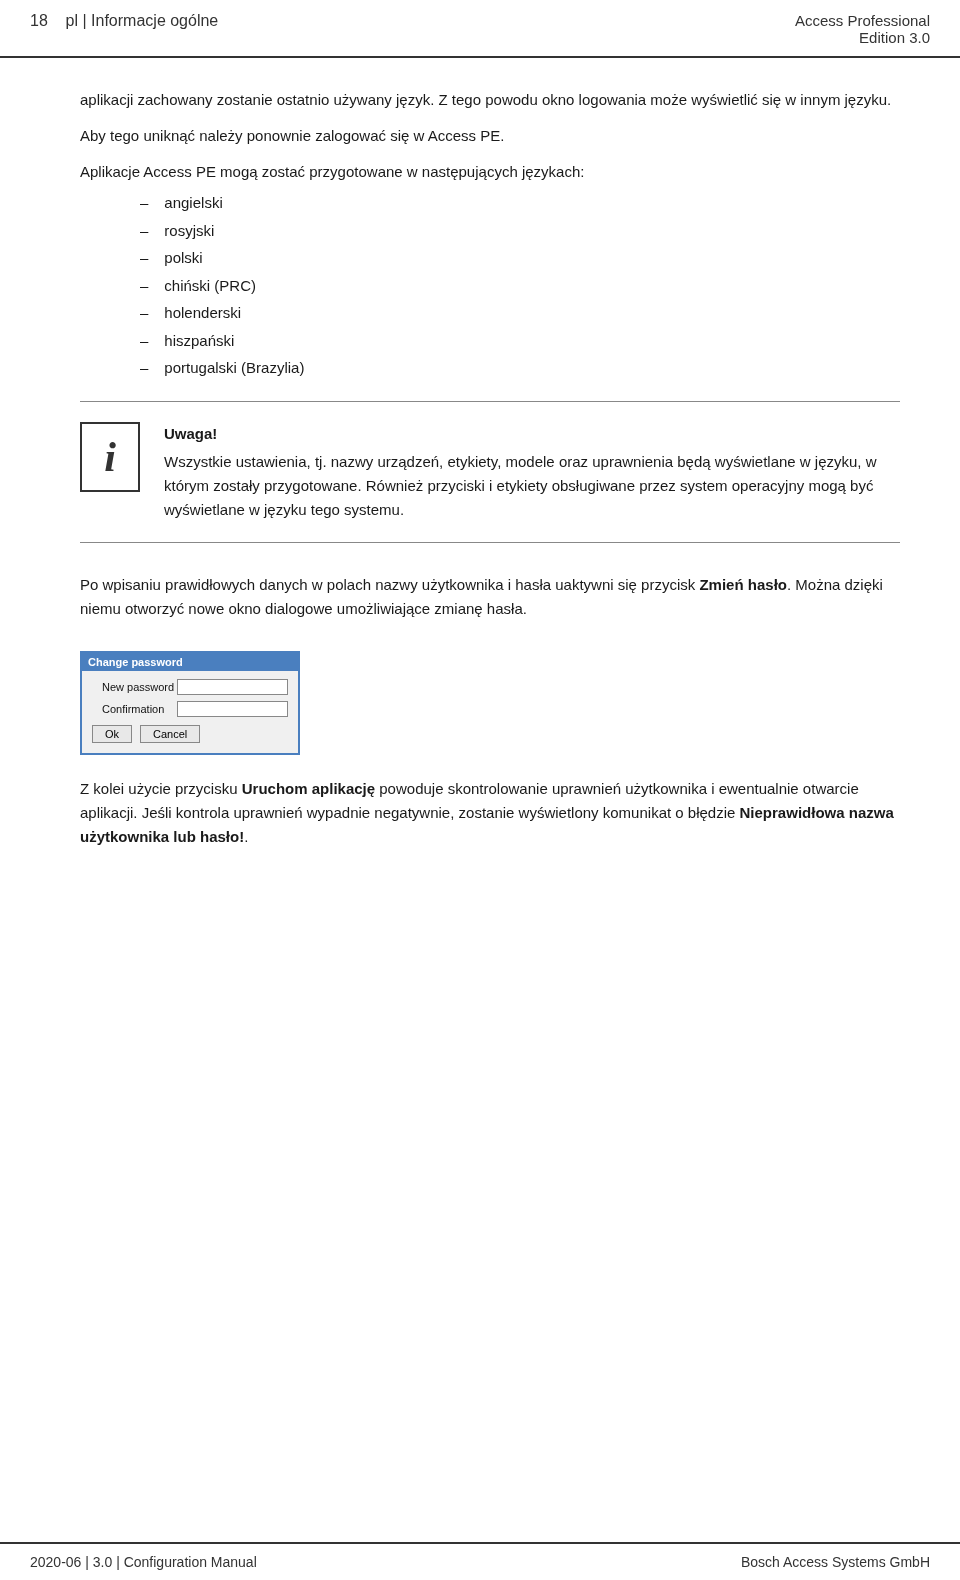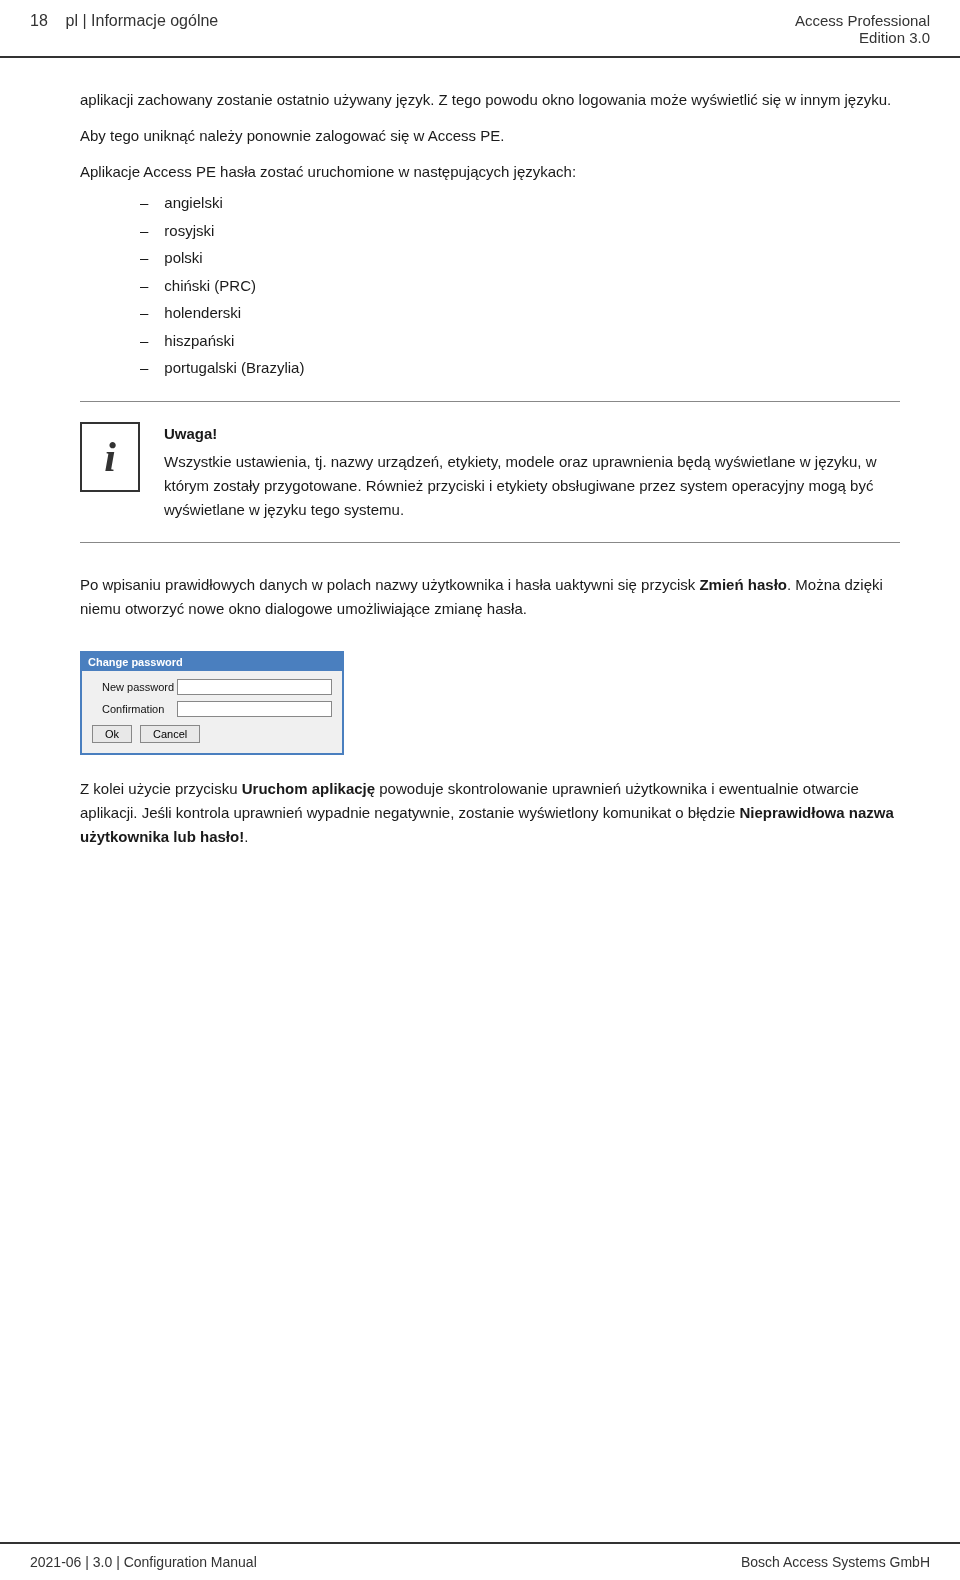--- a/index.html
+++ b/index.html
@@ -118,21 +118,21 @@
 
     
     .dialog-img {
       margin: 18px 0 22px 0;
       display: inline-block;
     }
 
     .dialog-window {
       border: 2px solid #4a7fbf;
       background: #f0f0f0;
-      width: 264px;
+      width: 220px;
       font-family: Arial, sans-serif;
       font-size: 11px;
     }
 
     .dialog-titlebar {
       background: #4a7fbf;
       color: white;
       padding: 3px 6px;
       font-size: 11px;
       font-weight: bold;
@@ -210,21 +210,21 @@
     <div>Edition 3.0</div>
   </div>
 </div>
 
 <div class="content">
 
   <p class="paragraph">aplikacji zachowany zostanie ostatnio używany język. Z tego powodu okno logowania może wyświetlić się w innym języku.</p>
 
   <p class="paragraph">Aby tego uniknąć należy ponownie zalogować się w Access PE.</p>
 
-  <p class="lang-intro">Aplikacje Access PE hasła zostać uruchomione w następujących językach:</p>
+  <p class="lang-intro">Aplikacje Access PE mogą zostać przygotowane w następujących językach:</p>
 
   <ul class="lang-list">
     <li>
         <span>angielski</span>
       </li>
     <li>
         <span>rosyjski</span>
       </li>
     <li>
         <span>polski</span>
@@ -279,15 +279,15 @@
   </div>
 
   
   <p class="paragraph">
     <span>Z kolei użycie przycisku </span><span class="bold-text">Uruchom aplikację</span><span> powoduje skontrolowanie uprawnień użytkownika i ewentualnie otwarcie aplikacji. Jeśli kontrola uprawnień wypadnie negatywnie, zostanie wyświetlony komunikat o błędzie </span><span class="bold-text">Nieprawidłowa nazwa użytkownika lub hasło!</span><span>.</span>
   </p>
 
 </div>
 
 <div class="footer">
-  <span>2021-06 | 3.0 | Configuration Manual</span>
+  <span>2020-06 | 3.0 | Configuration Manual</span>
   <span>Bosch Access Systems GmbH</span>
 </div>
 
 </body></html>

